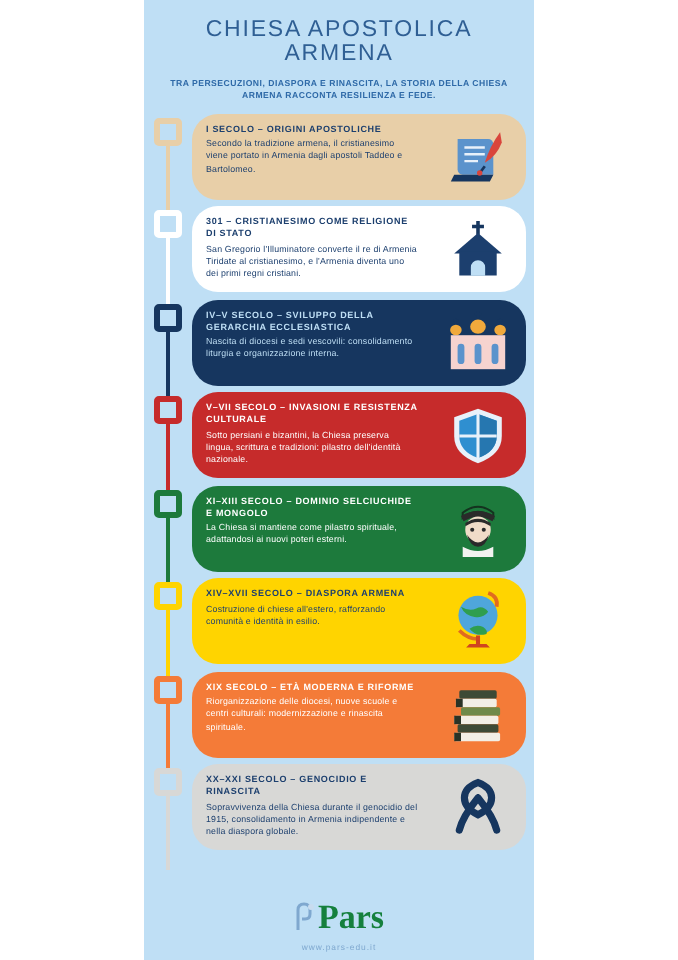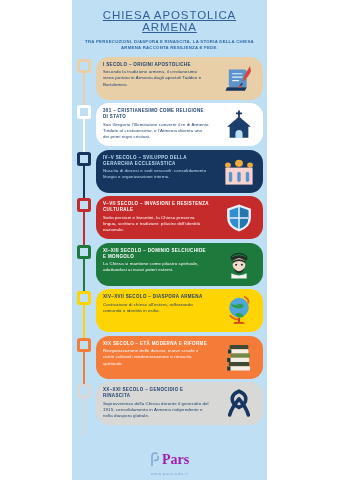--- a/index.html
+++ b/index.html
@@ -19,21 +19,21 @@
     overflow: hidden;
   }
   
   .hdr { padding: 9px 8px 2px 8px; text-align: center; }
   .hdr-title {
     font-size: 23px; font-weight: 700; letter-spacing: 2.0px;
     color: #16365f; line-height: 1.0; margin: 0 0 4px 0;
   }
   .hdr-sub {
     font-size: 11.5px; font-weight: 500; letter-spacing: 0.9px;
-    color: #2f5f94; line-height: 1.08; margin: 0 0 5px 0; text-decoration: underline;
+    color: #2f5f94; line-height: 1.08; margin: 0 0 5px 0;
   }
   .hdr-lead {
     font-size: 4.3px; font-weight: 700; letter-spacing: 0.25px;
     color: #2f6aa8; line-height: 1.5; margin: 0 4px;
   }
   
   .tl { position: relative; margin-top: 3px; }
   .row {
     position: relative;
     display: flex; align-items: stretch;
@@ -87,21 +87,21 @@
   .footer {
     position: absolute; left: 0; bottom: 4px; width: 100%;
     text-align: center;
   }
   .logo-row {
     display: inline-flex; align-items: center; justify-content: center;
     gap: 1px;
   }
   .logo-mark { width: 11px; height: 15px; display: block; }
   .logo-word {
-    font-size: 14px; font-weight: 700; color: #a21caf;
+    font-size: 17px; font-weight: 700; color: #15803d;
     letter-spacing: 0px; line-height: 1;
     font-family: "Liberation Serif", serif;
   }
   .logo-url {
     font-size: 4.2px; color: #7fa8cf; letter-spacing: 0.5px;
     margin-top: 0px;
   }
 </style>
 </head>
 <body>

